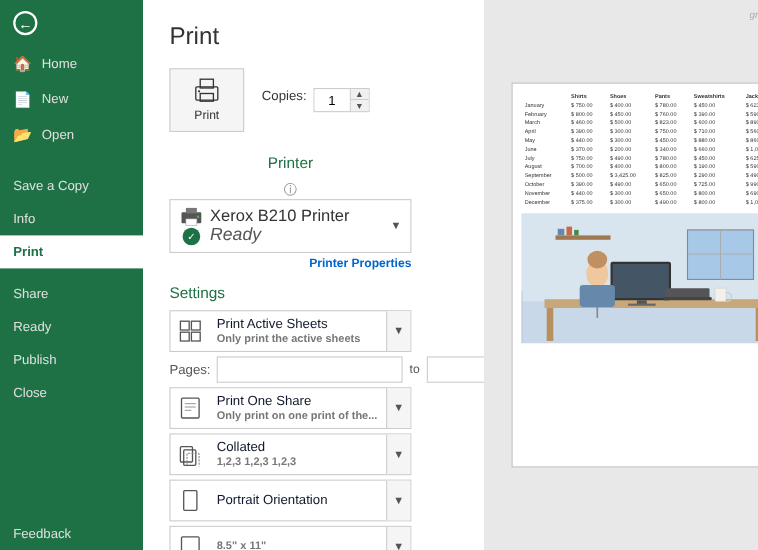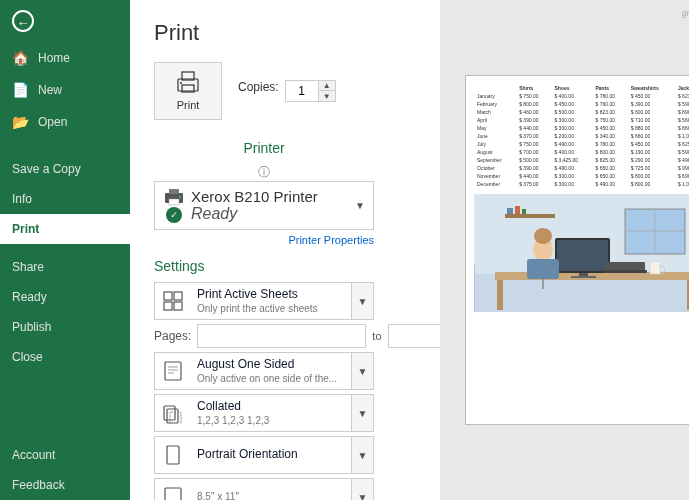--- a/index.html
+++ b/index.html
@@ -187,20 +187,21 @@
     }
     .printer-properties-link {
       display: block;
       color: #0066cc;
       font-size: 11px;
       text-decoration: none;
       text-align: right;
       width: 220px;
       margin-top: 4px;
       cursor: pointer;
+      font-weight: bold;
     }
 
     
     .settings-section {}
     .setting-row {
       display: flex;
       align-items: center;
       border: 1px solid #ccc;
       background: #fff;
       margin-bottom: 4px;
@@ -219,21 +220,21 @@
       width: 22px;
       height: 22px;
     }
     .setting-text {
       flex: 1;
       padding: 4px 6px;
       font-size: 11px;
       color: #333;
     }
     .setting-main { font-size: 12px; color: #0f172a; line-height: 1.3; }
-    .setting-sub { font-size: 10px; color: #777; line-height: 1.2; }
+    .setting-sub { font-size: 10px; color: #777; line-height: 1.2; font-weight: bold; }
     .setting-dropdown-btn {
       width: 22px;
       height: 36px;
       border-left: 1px solid #ccc;
       display: flex;
       align-items: center;
       justify-content: center;
       background: #f5f5f5;
       cursor: pointer;
       font-size: 10px;
@@ -371,23 +372,20 @@
   <div class="sidebar-nav-item">
     <span>Publish</span>
   </div>
   <div class="sidebar-nav-item">
     <span>Close</span>
   </div>
 
   <div class="sidebar-spacer"></div>
 
   <div class="sidebar-bottom">
-    <div class="sidebar-nav-item">
-      <span>Account</span>
-    </div>
     <div class="sidebar-nav-item">
       <span>Feedback</span>
     </div>
   </div>
 </div>
 
 <div class="content-wrapper">
   <div class="left-panel">
     <h1 class="page-title">Print</h1>
 
@@ -468,22 +466,22 @@
       <div class="setting-row">
         <div class="setting-icon-area">
           <svg viewBox="0 0 22 22">
               <rect x="3" y="2" width="16" height="18" rx="1" fill="none" stroke="#555" stroke-width="1.2"></rect>
               <line x1="6" y1="7" x2="16" y2="7" stroke="#888" stroke-width="0.8"></line>
               <line x1="6" y1="10" x2="16" y2="10" stroke="#888" stroke-width="0.8"></line>
               <line x1="6" y1="13" x2="12" y2="13" stroke="#888" stroke-width="0.8"></line>
             </svg>
         </div>
         <div class="setting-text">
-          <div class="setting-main">August One Sided</div>
-          <div class="setting-sub">Only active on one side of the...</div>
+          <div class="setting-main">Print One Share</div>
+          <div class="setting-sub">Only print on one print of the...</div>
         </div>
         <div class="setting-dropdown-btn">▼</div>
       </div>
 
       <div class="setting-row">
         <div class="setting-icon-area">
           <svg viewBox="0 0 22 22">
               <rect x="2" y="4" width="11" height="14" rx="1" fill="none" stroke="#555" stroke-width="1.2"></rect>
               <rect x="5" y="7" width="11" height="14" rx="1" fill="none" stroke="#555" stroke-width="1.2"></rect>
               <rect x="8" y="10" width="11" height="14" rx="1" fill="none" stroke="#888" stroke-width="1" stroke-dasharray="2,1"></rect>

